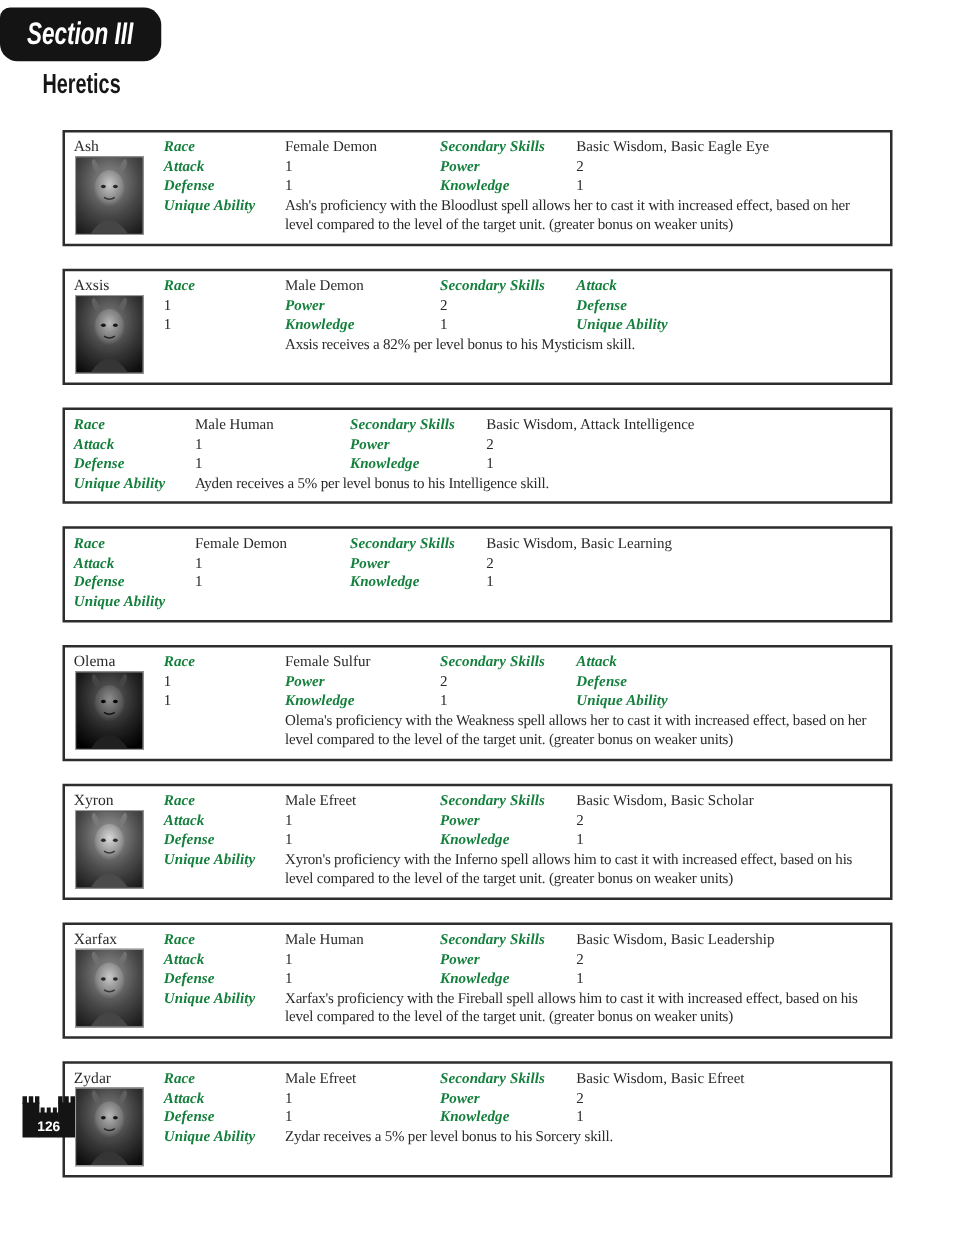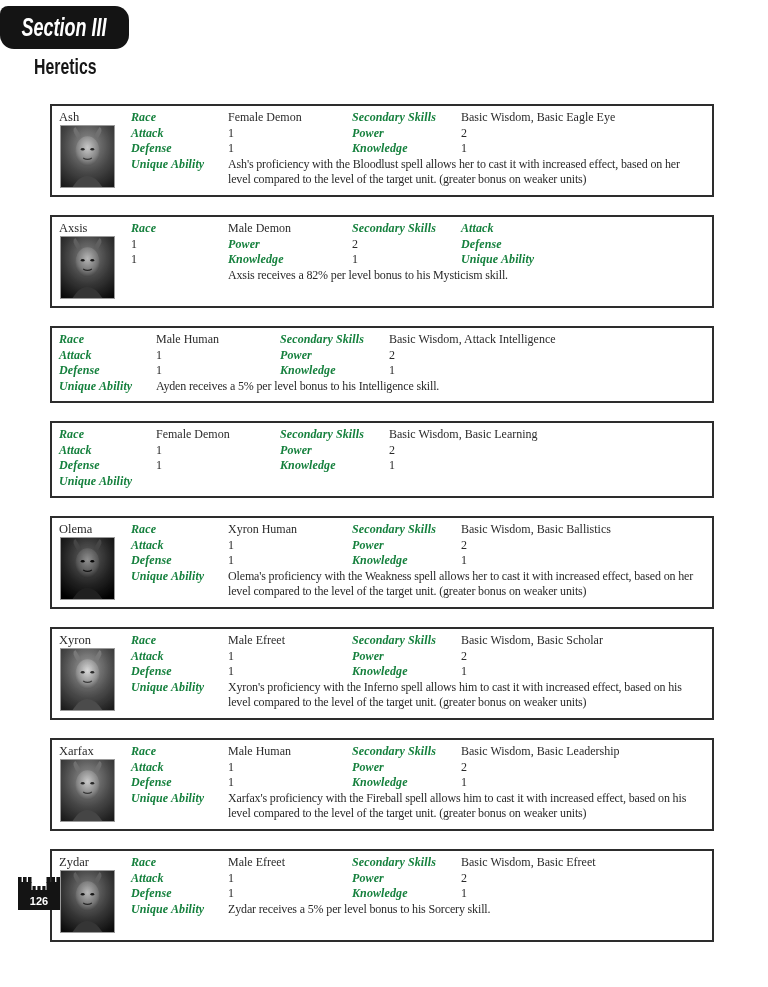--- a/index.html
+++ b/index.html
@@ -216,23 +216,22 @@
           <path d="M38 13 Q45 3 40 1 Q36 7 34 11 Z" fill="#777"></path>
           <ellipse cx="22.5" cy="24" rx="2" ry="1.4" fill="#2a2a2a"></ellipse>
           <ellipse cx="32.5" cy="24" rx="2" ry="1.4" fill="#2a2a2a"></ellipse>
           <path d="M23 33 Q27.5 36 32 33" stroke="#3a3a3a" stroke-width="1.2" fill="none"></path>
           <rect width="55" height="63" fill="#000" opacity="0.06"></rect>
         </svg>
       </div>
     </div>
     <div class="stats">
       <span class="lbl">Race</span>
-      <span class="val">Xyron Human</span>
-      <span class="lbl">Secondary Skills</span>
-      <span class="val">Basic Wisdom, Basic Ballistics</span>
+      <span class="val">Female Sulfur</span>
+      <span class="lbl">Secondary Skills</span>
 
       <span class="lbl">Attack</span>
       <span class="val">1</span>
       <span class="lbl">Power</span>
       <span class="val">2</span>
 
       <span class="lbl">Defense</span>
       <span class="val">1</span>
       <span class="lbl">Knowledge</span>
       <span class="val">1</span>

